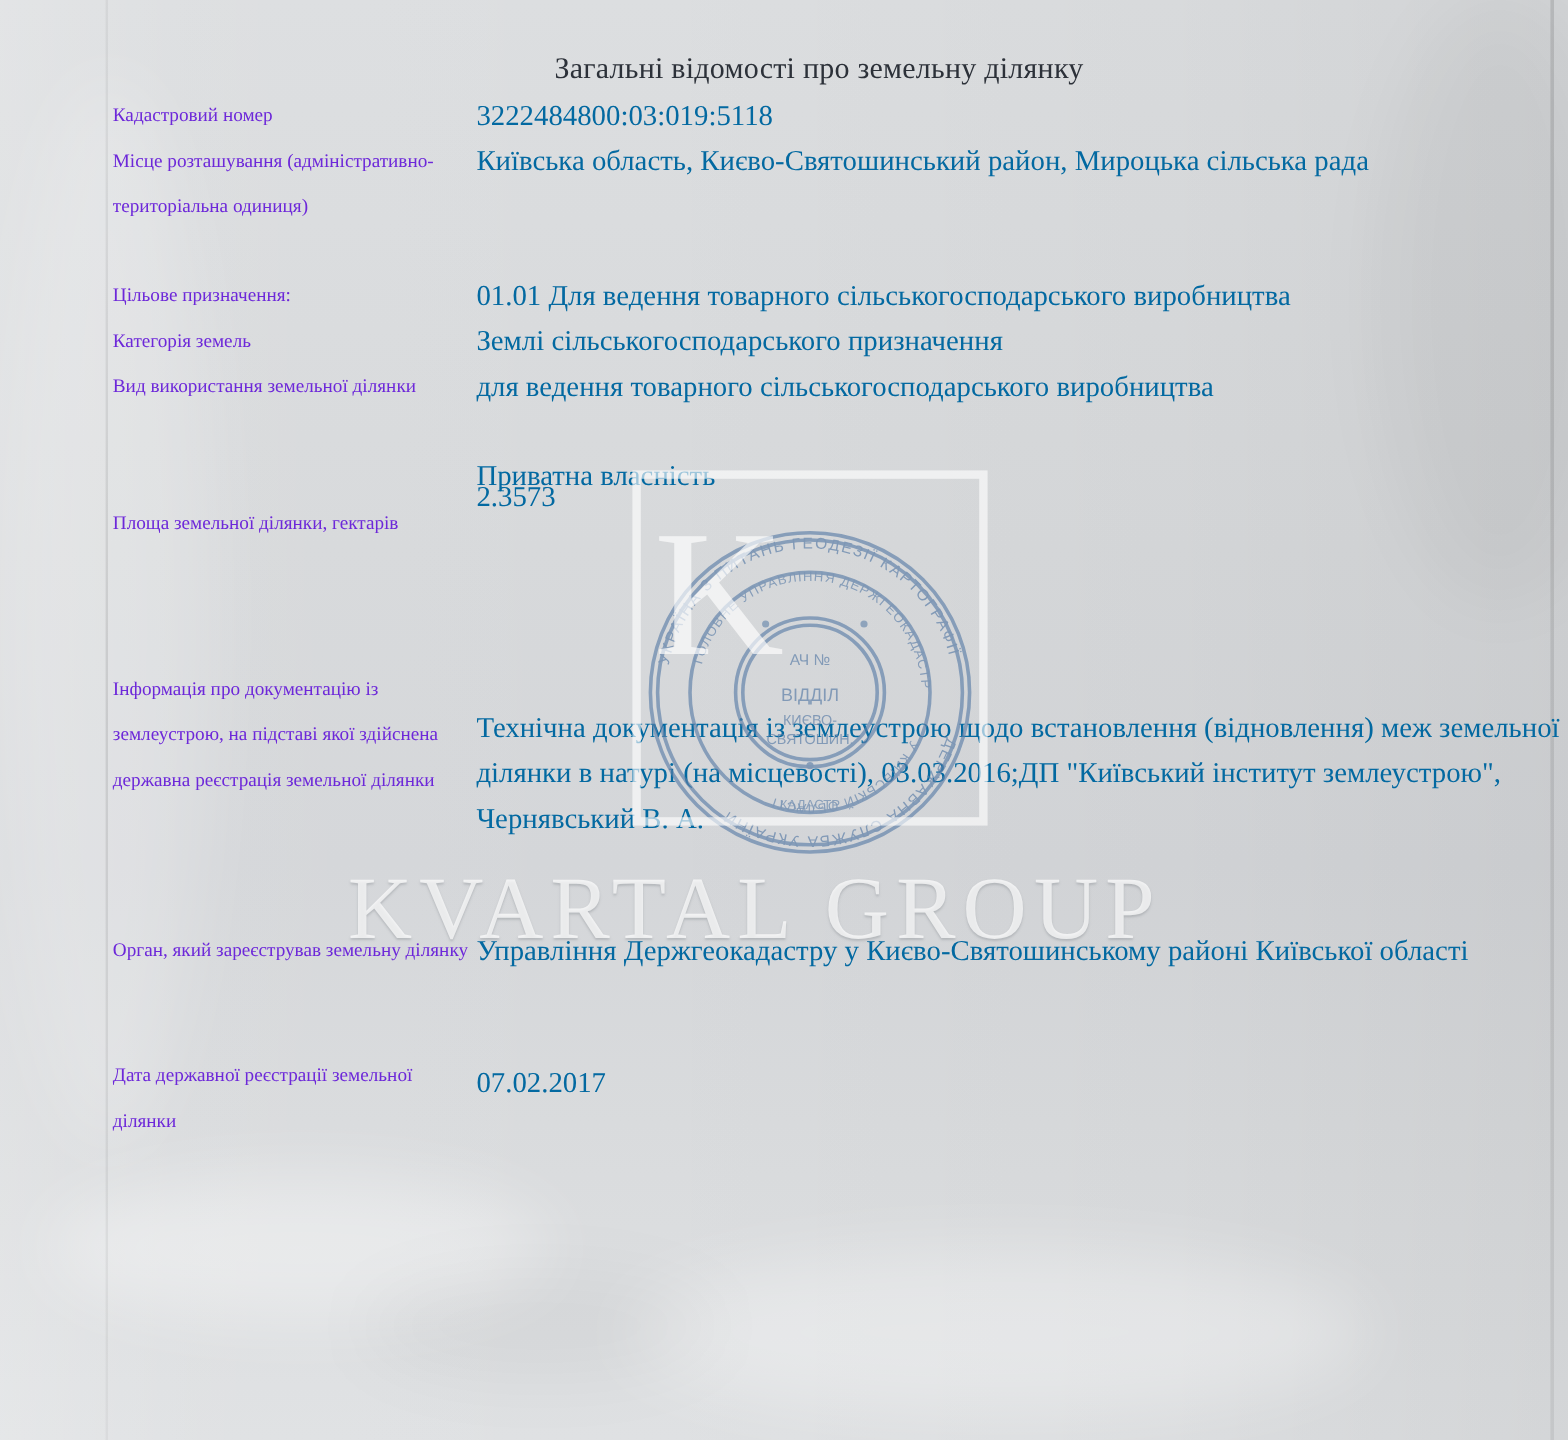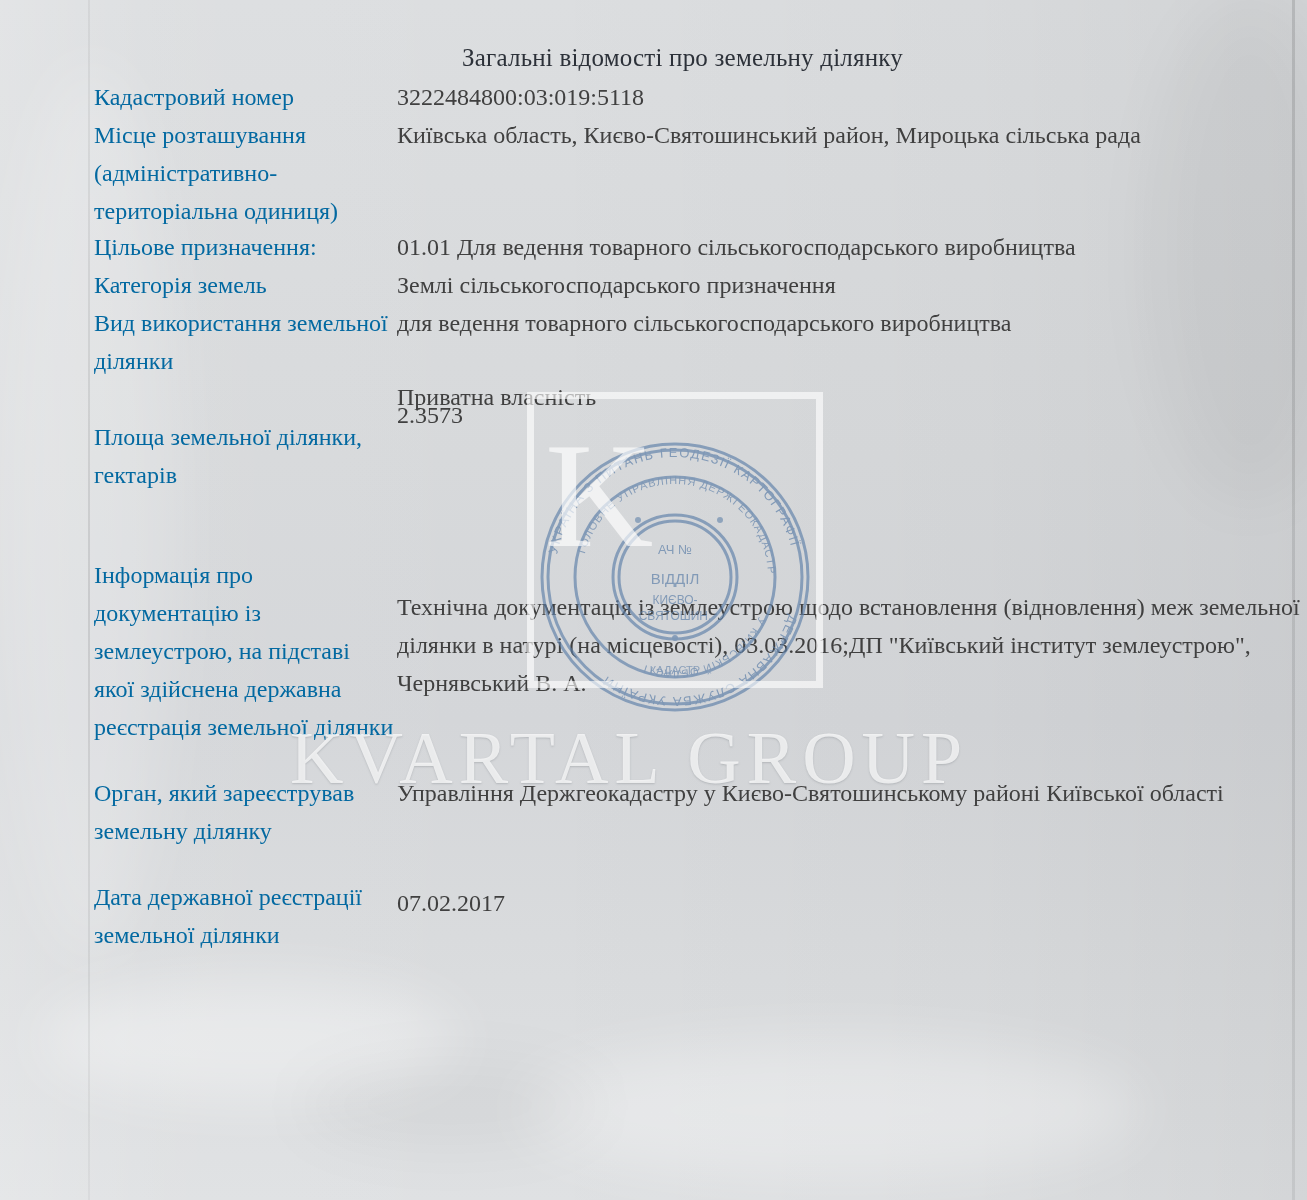--- a/index.html
+++ b/index.html
@@ -59,30 +59,30 @@
     white-space: nowrap;
     text-align: center;
   }
   #title-general { left: 462px; top: 44px; }
   #title-registration { left: 372px; top: 524px; }
 
   .row-label {
     position: absolute;
     left: 94px;
     width: 300px;
+    font-size: 16px;
+    line-height: 38px;
+    color: #6d28d9;
+  }
+  .row-value {
+    position: absolute;
+    left: 397px;
     font-size: 24px;
     line-height: 38px;
     color: #0369a1;
-  }
-  .row-value {
-    position: absolute;
-    left: 397px;
-    font-size: 24px;
-    line-height: 38px;
-    color: #404040;
     white-space: pre-wrap;
   }
   .wide-value { width: 920px; }
 
   
   .watermark {
     position: absolute;
     left: 290px;
     top: 716px;
     font-size: 74px;

